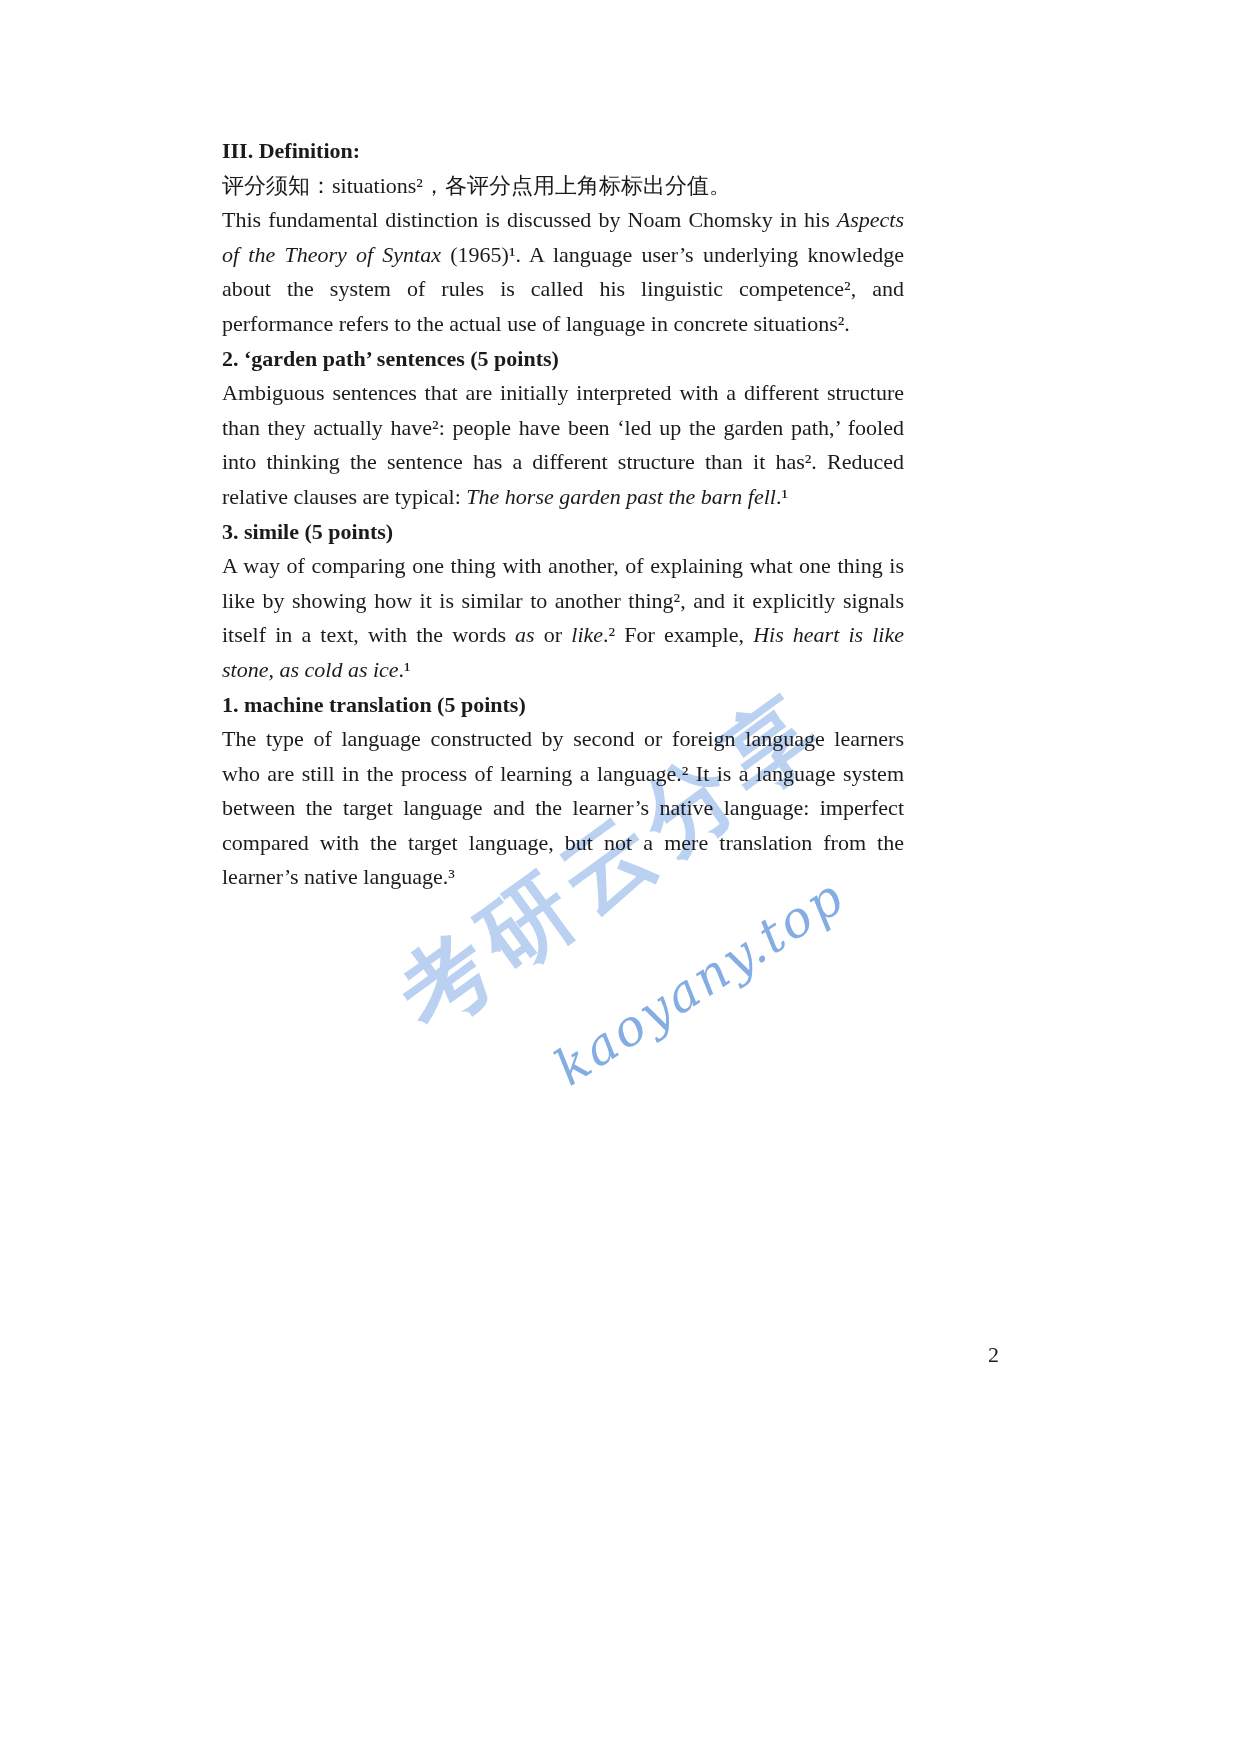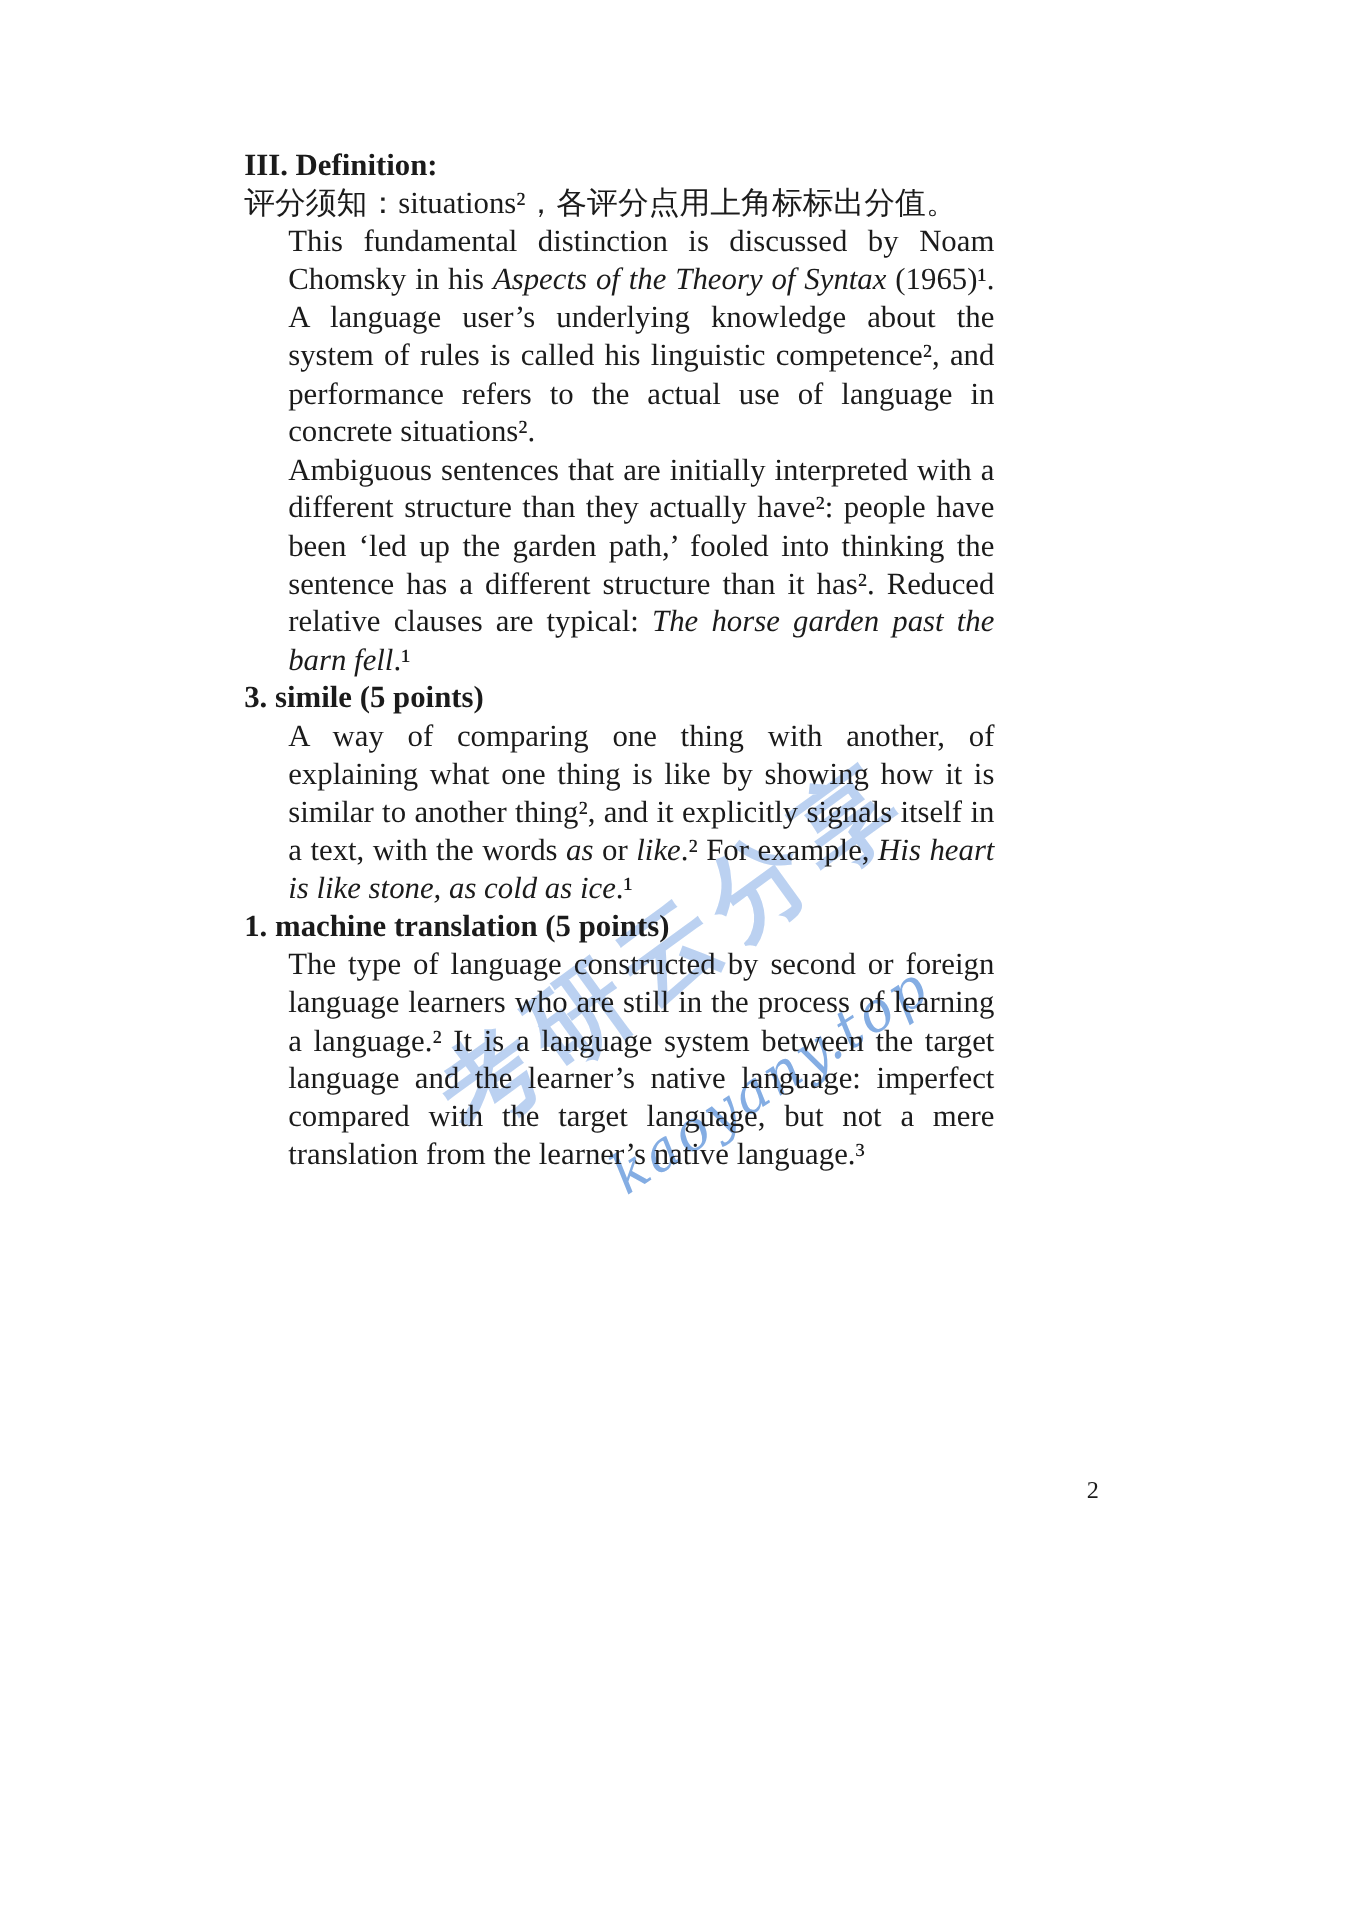--- a/index.html
+++ b/index.html
@@ -16,29 +16,28 @@
     font-family: "Liberation Serif", "DejaVu Serif", serif;
     color: #1b1b1b;
   }
   
   .content {
     position: absolute;
     left: 222px;
     top: 134px;
     width: 682px;
     z-index: 2;
-    font-size: 28px;
+    font-size: 22px;
     line-height: 34.6px;
   }
   .block { margin: 0; }
   .title, .heading { font-weight: 700; }
   .para {
     text-align: justify;
     text-align-last: left;
-    margin-left: 40px;
   }
   .it { font-style: italic; }
 
   
   .wm {
     position: absolute;
     z-index: 1;
     white-space: nowrap;
     pointer-events: none;
     user-select: none;
@@ -81,20 +80,21 @@
 <div class="page">
 
   <div class="wm wm-cn">考研云分享</div>
 
   <div class="wm wm-url">kaoyany.top</div>
 
   <div class="content">
       <div class="block title"><span>III. Definition:</span></div>
       <div class="block cnline"><span>评分须知：situations²，各评分点用上角标标出分值。</span></div>
       <div class="block para"><span>This fundamental distinction is discussed by Noam Chomsky in his </span><span class="it">Aspects of the Theory of Syntax</span><span> (1965)¹. A language user’s underlying knowledge about the system of rules is called his linguistic competence², and performance refers to the actual use of language in concrete situations².</span></div>
+      <div class="block heading"><span>2. ‘garden path’ sentences (5 points)</span></div>
       <div class="block para"><span>Ambiguous sentences that are initially interpreted with a different structure than they actually have²: people have been ‘led up the garden path,’ fooled into thinking the sentence has a different structure than it has². Reduced relative clauses are typical: </span><span class="it">The horse garden past the barn fell</span><span>.¹</span></div>
       <div class="block heading"><span>3. simile (5 points)</span></div>
       <div class="block para"><span>A way of comparing one thing with another, of explaining what one thing is like by showing how it is similar to another thing², and it explicitly signals itself in a text, with the words </span><span class="it">as</span><span> or </span><span class="it">like</span><span>.² For example, </span><span class="it">His heart is like stone, as cold as ice</span><span>.¹</span></div>
       <div class="block heading"><span>1. machine translation (5 points)</span></div>
       <div class="block para"><span>The type of language constructed by second or foreign language learners who are still in the process of learning a language.² It is a language system between the target language and the learner’s native language: imperfect compared with the target language, but not a mere translation from the learner’s native language.³</span></div>
     </div>
 
   <div class="page-number">2</div>
 
 </div>

